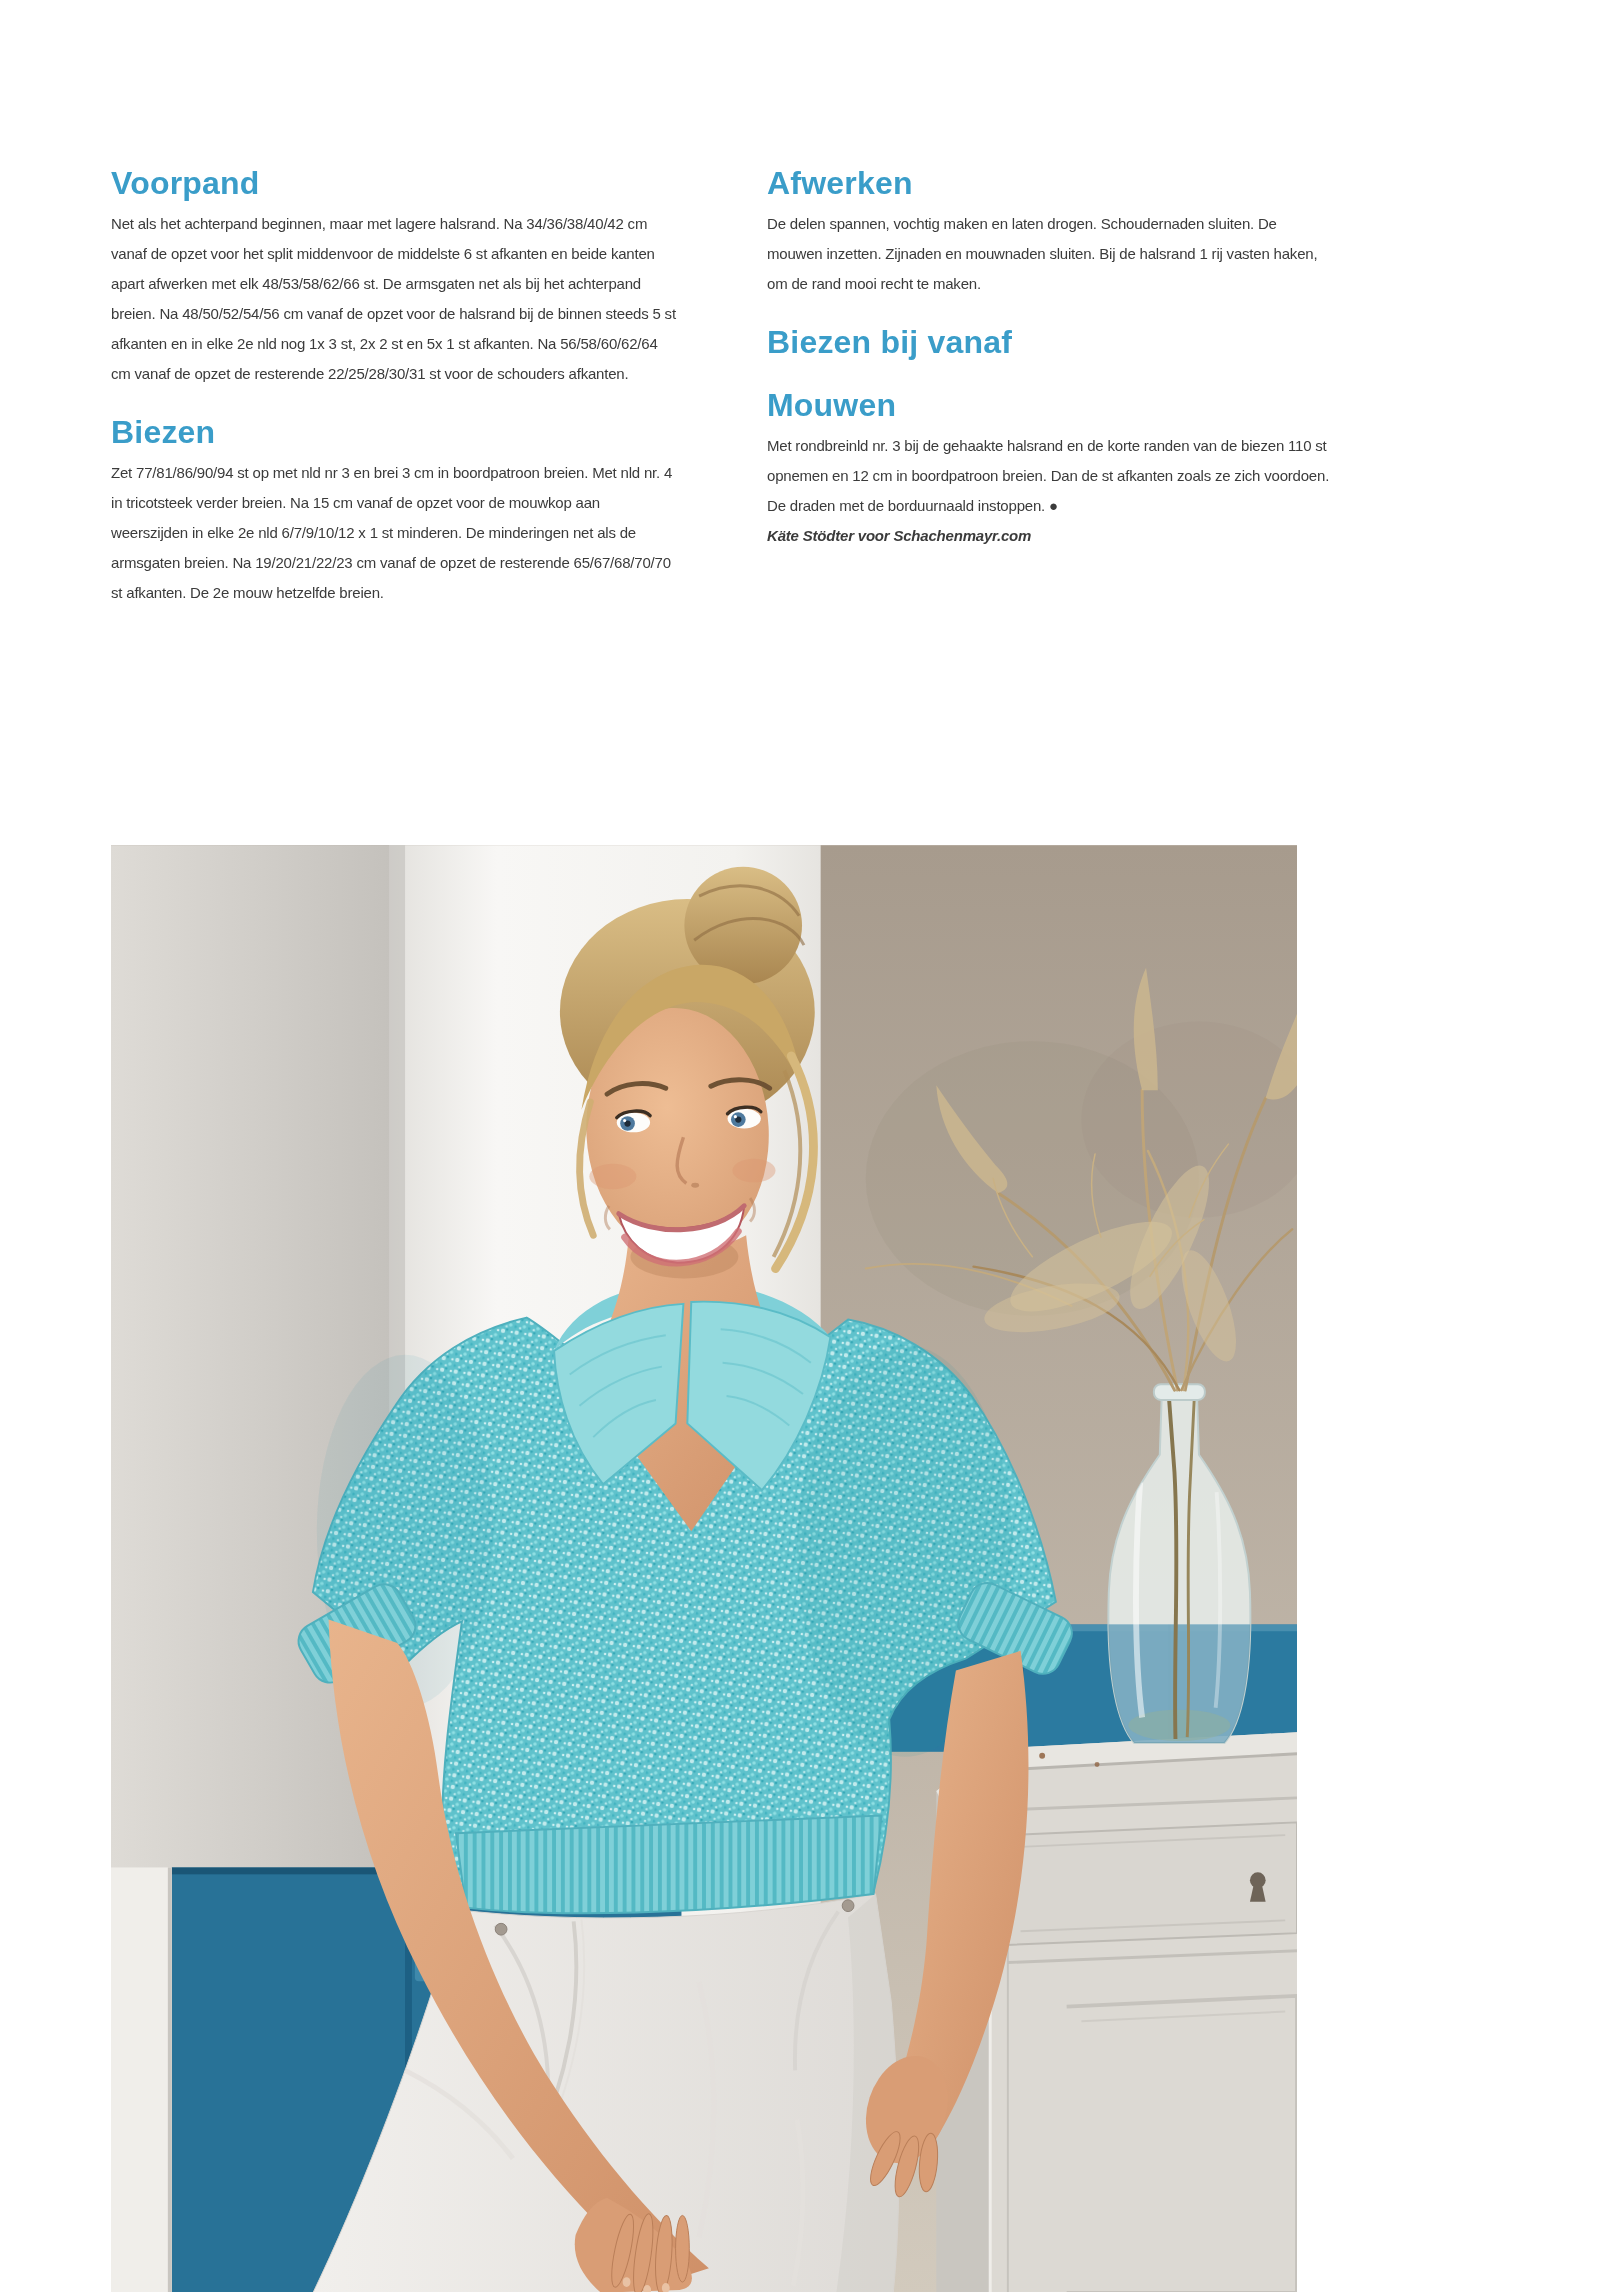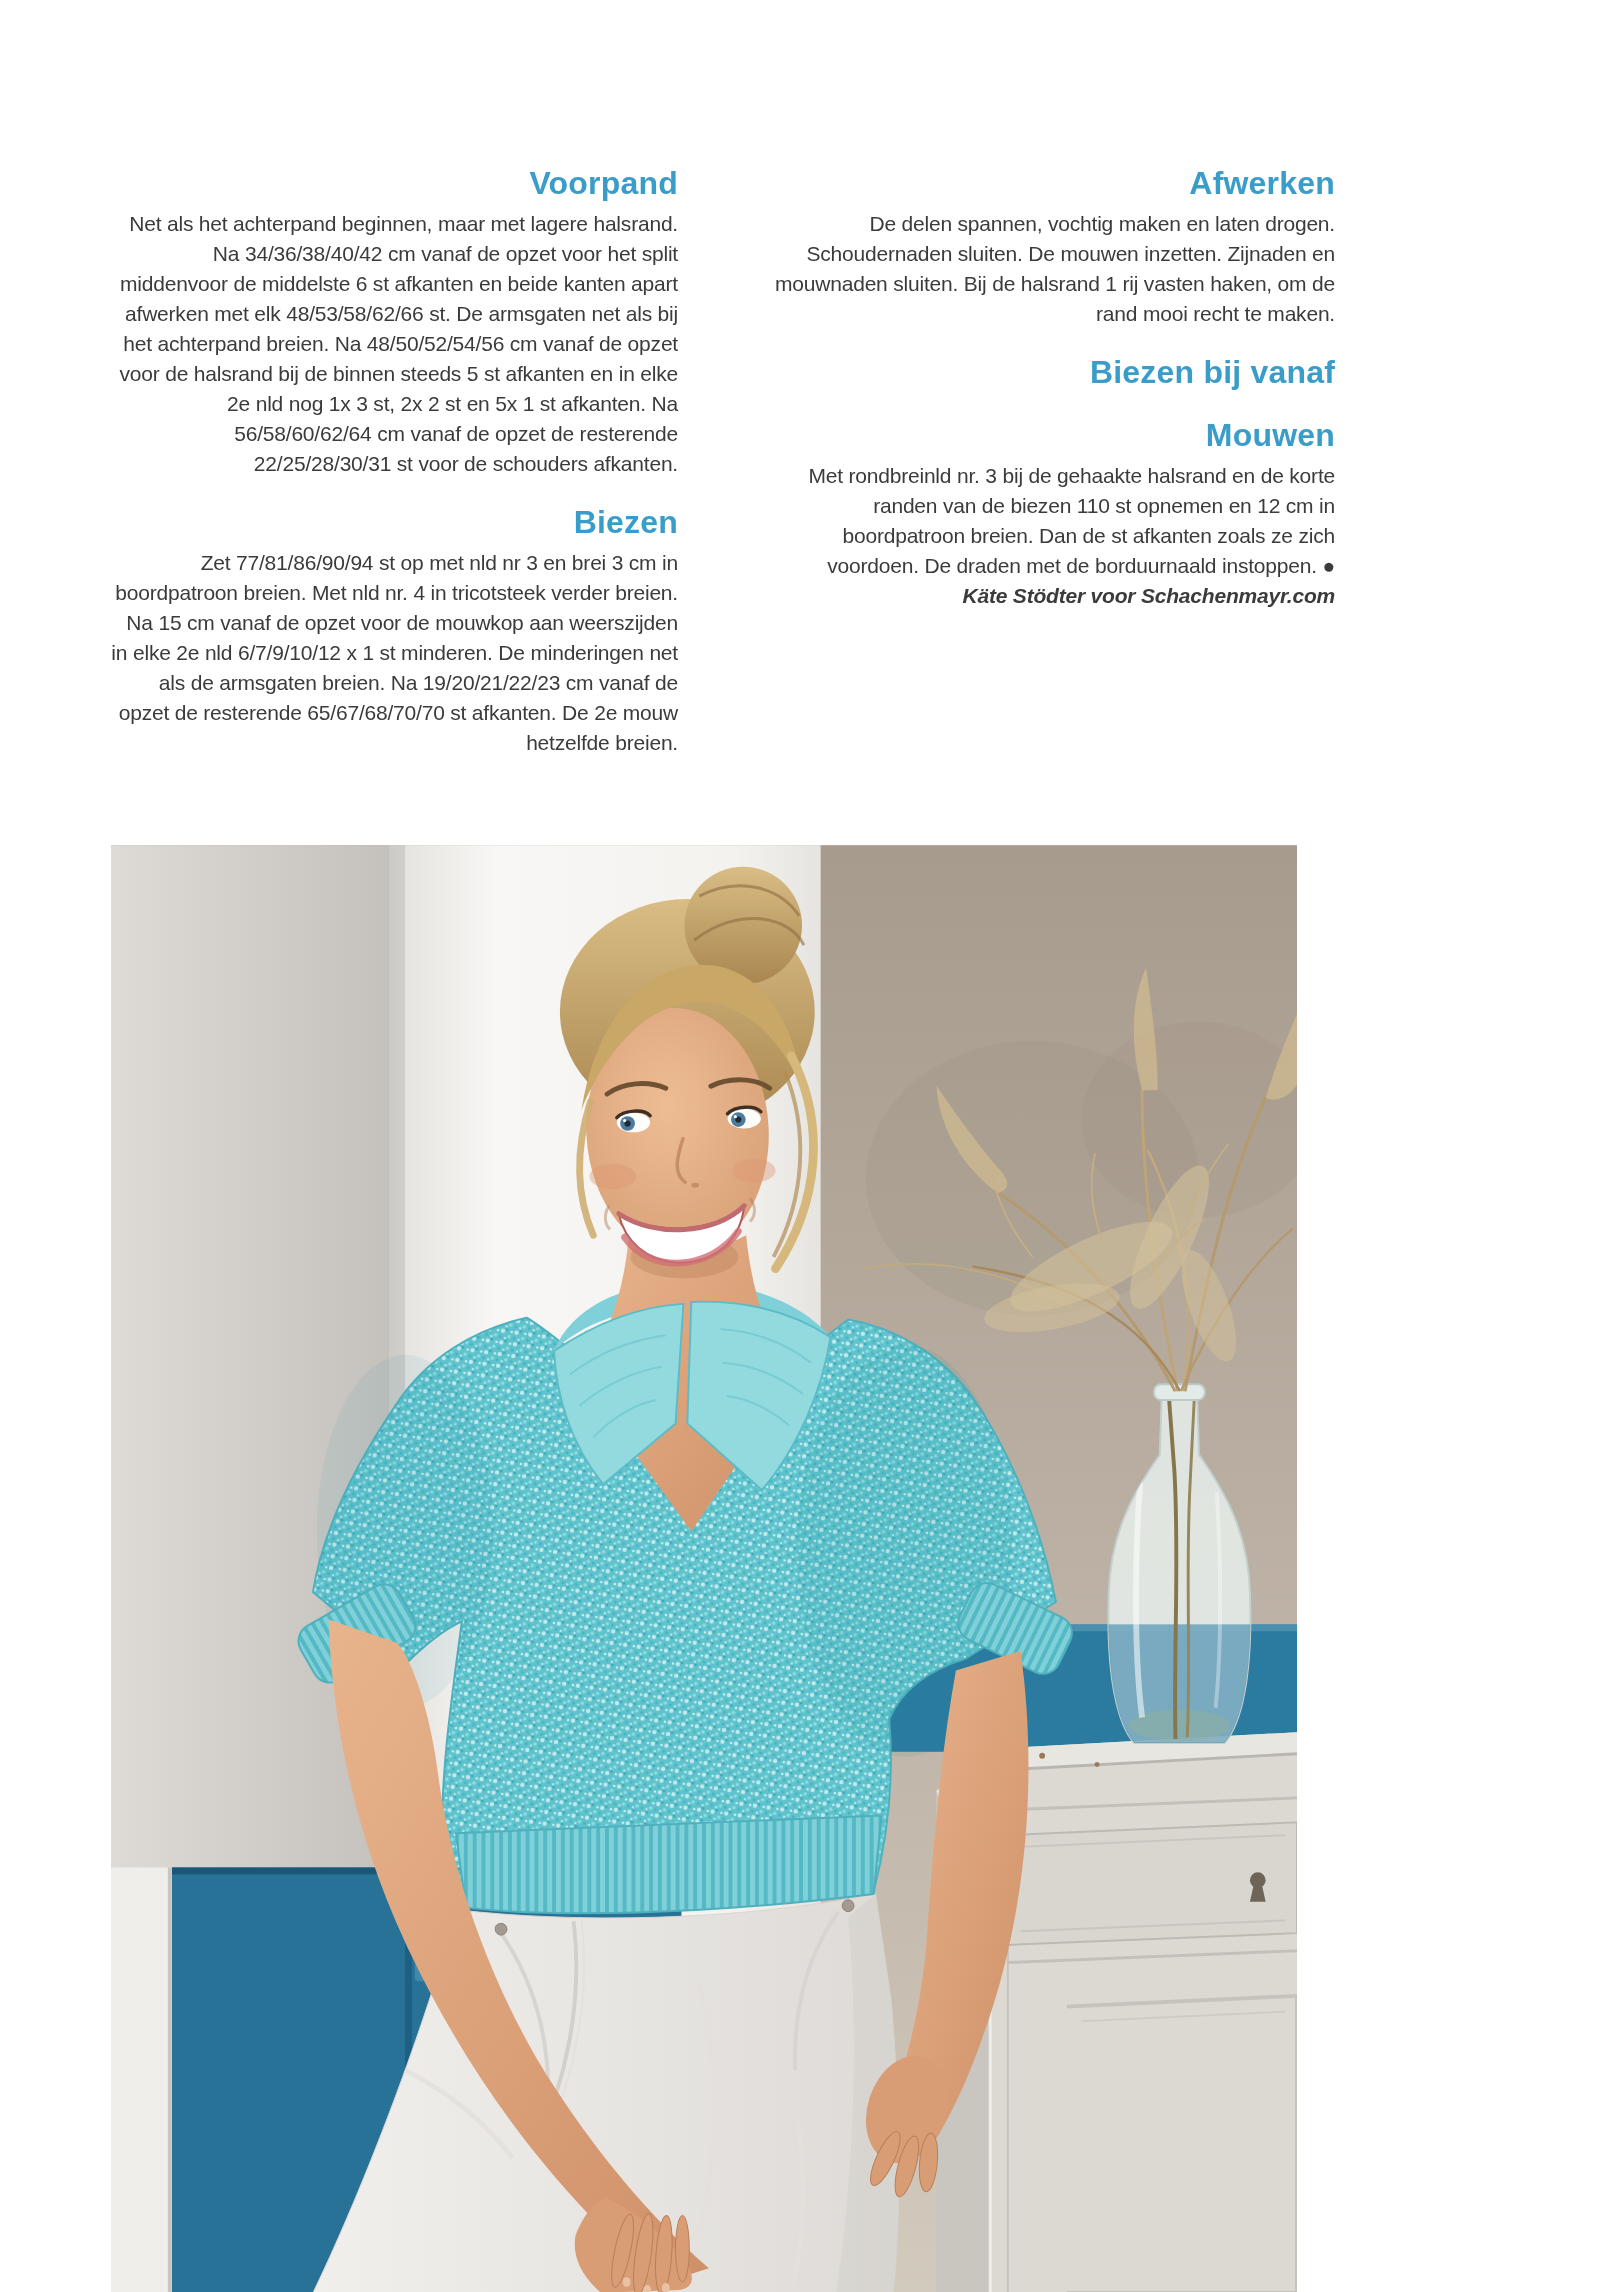--- a/index.html
+++ b/index.html
@@ -4,40 +4,39 @@
 <style>
   html,body{margin:0;padding:0;background:#ffffff;}
   .page{
     position:relative;
     width:1621px;
     height:2293px;
     background:#ffffff;
     overflow:hidden;
     font-family:"Liberation Sans", sans-serif;
     color:#3b3b3b;
-    text-align:right;
   }
   .col{
     position:absolute;
     top:165px;
   }
   .col-left{ left:111px;  width:567px; }
   .col-right{ left:767px; width:568px; }
   .section{ margin:0 0 25.5px 0; }
   .section h3{
     margin:0 0 6.9px 0;
     font-size:32px;
     line-height:37px;
     font-weight:700;
     letter-spacing:0.2px;
     color:#3a9dc9;
   }
   .section p{
     margin:0;
-    font-size:21px;
+    font-size:15px;
     line-height:30px;
     letter-spacing:-0.2px;
     color:#3b3b3b;
   }
   .credit{
     margin:3.9px 0 0 0;
     font-size:22.5px;
     line-height:30px;
     font-weight:700;
     font-style:italic;

